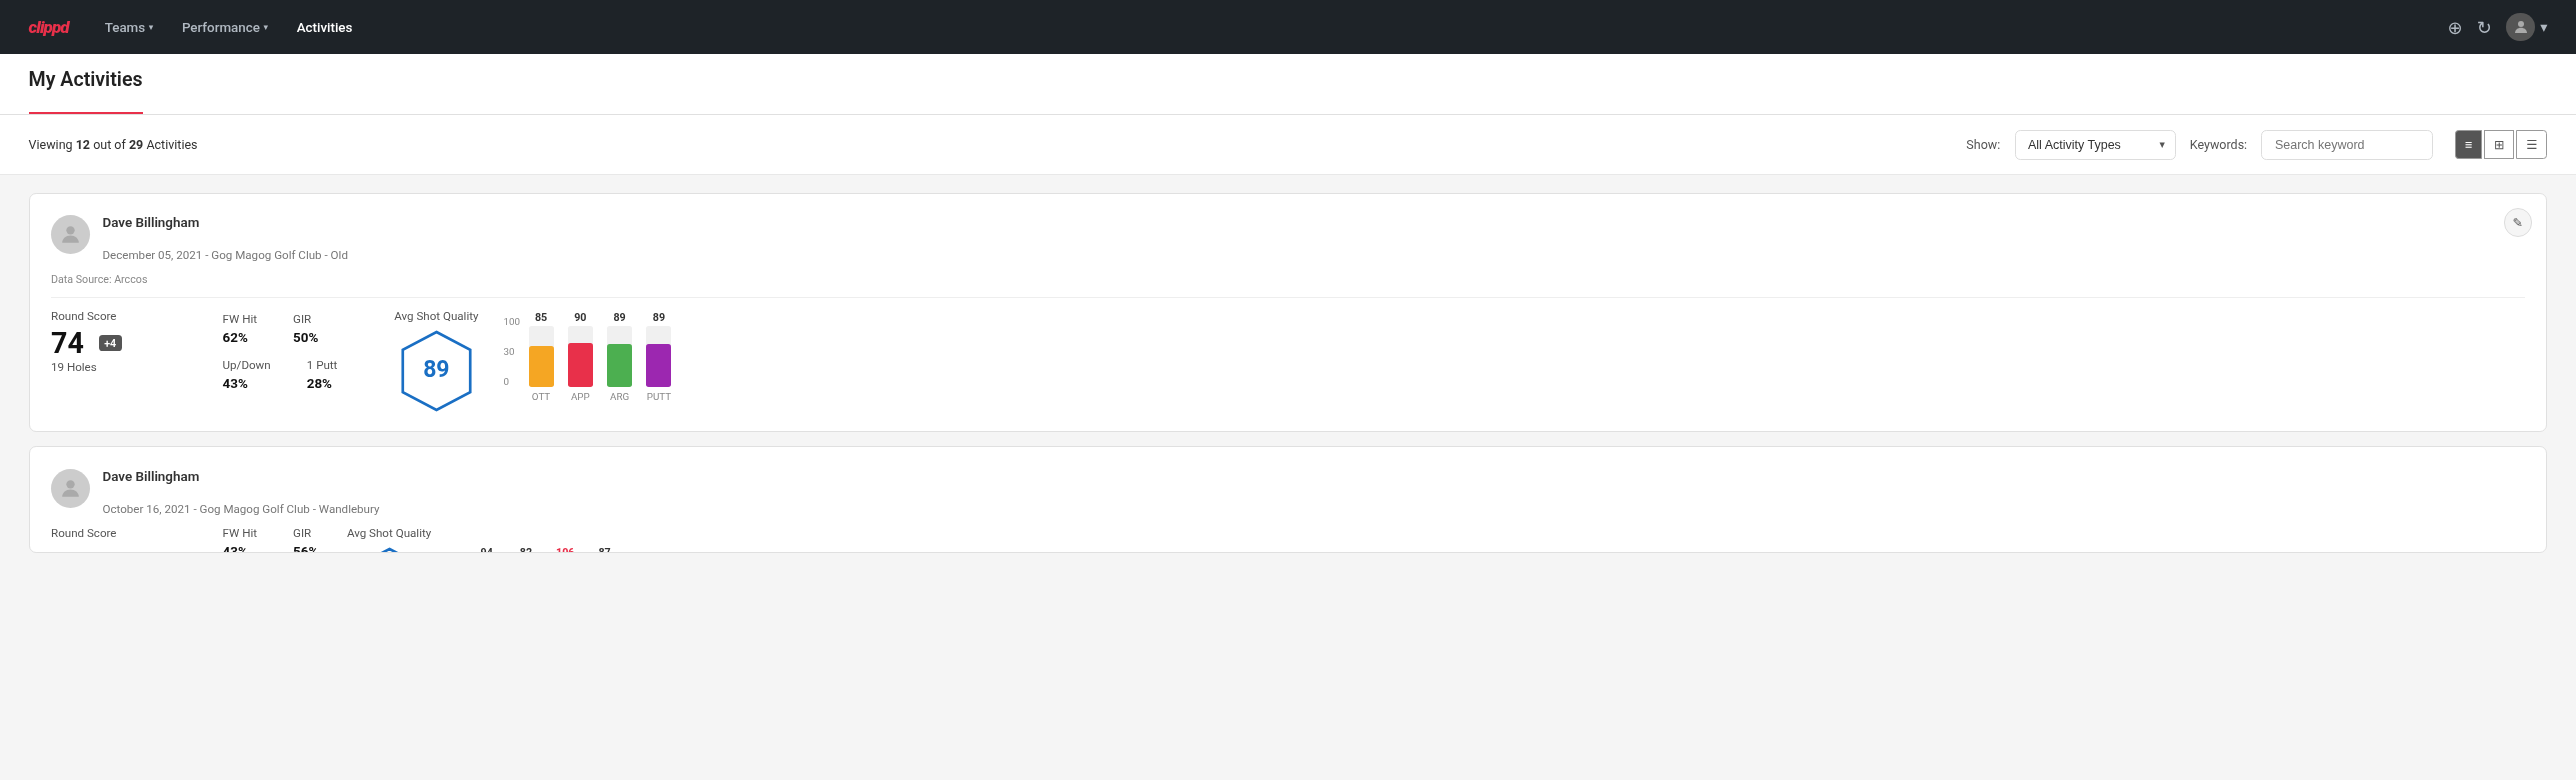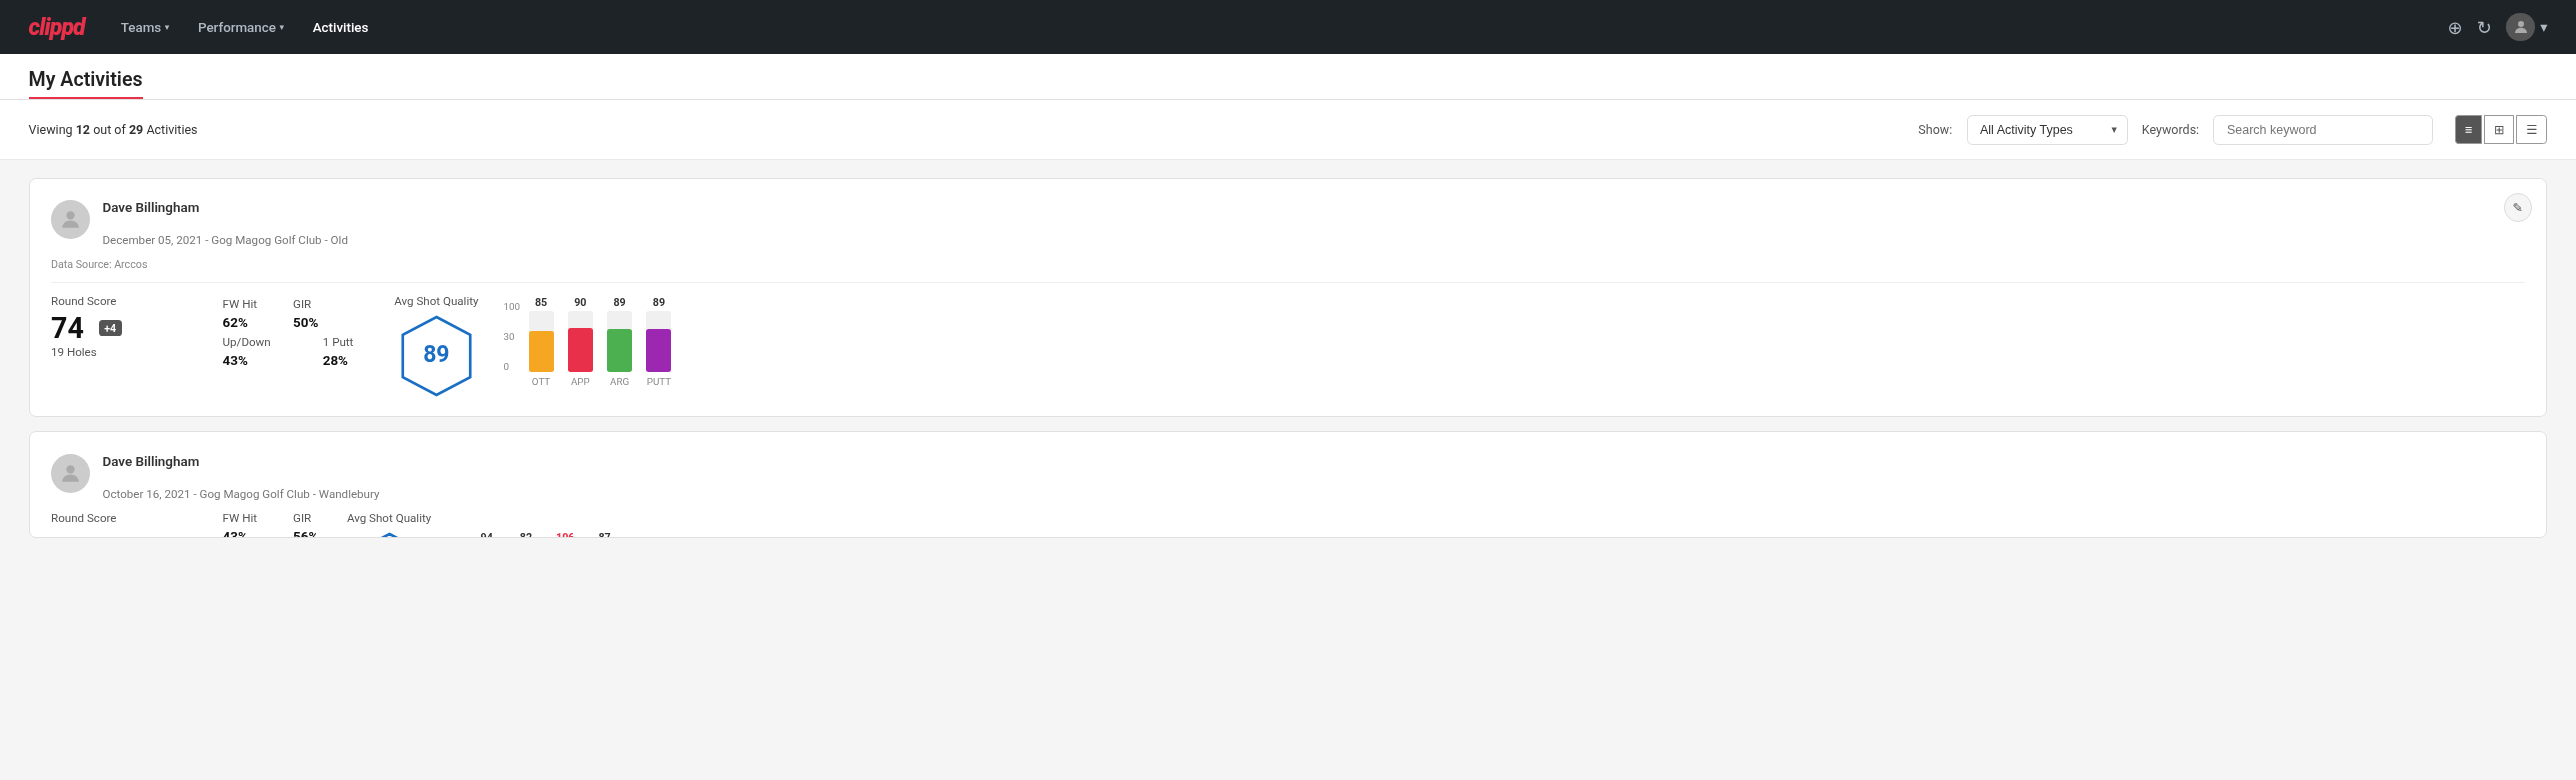--- a/index.html
+++ b/index.html
@@ -8,21 +8,21 @@
     
     .nav {
       background: #1e2328;
       display: flex;
       align-items: center;
       padding: 0 28.6px;
       height: 54px;
       justify-content: space-between;
     }
     .nav-left { display: flex; align-items: center; gap: 36px; }
-    .logo { color: #e8304a; font-size: 23px; font-weight: 900; letter-spacing: -0.9px; font-style: italic; }
+    .logo { color: #e8304a; font-size: 17px; font-weight: 900; letter-spacing: -0.9px; font-style: italic; }
     .nav-links { display: flex; gap: 28.6px; align-items: center; }
     .nav-link {
       color: #b0b8c1;
       font-size: 13.4px;
       font-weight: 500;
       cursor: pointer;
       display: flex;
       align-items: center;
       gap: 3.6px;
       text-decoration: none;
@@ -44,21 +44,21 @@
     
     .page-header {
       background: #fff;
       padding: 14.3px 28.6px 0;
       border-bottom: 0.9px solid #e0e0e0;
     }
     .page-title {
       font-size: 19.6px;
       font-weight: 600;
       color: #222;
-      padding-bottom: 6px;
+      padding-bottom: 21px;
       border-bottom: 2.7px solid #e8304a;
       display: inline-block;
     }
 
     
     .filter-bar {
       background: #fff;
       padding: 14.3px 28.6px;
       display: flex;
       align-items: center;
@@ -92,21 +92,21 @@
       color: #555;
       font-size: 10.7px;
     }
     .keywords-label { font-size: 12.5px; color: #555; }
     .keyword-input {
       border: 0.9px solid #ddd;
       border-radius: 5.4px;
       padding: 7.1px 12.5px;
       font-size: 12.5px;
       color: #999;
-      width: 220px;
+      width: 172px;
       outline: none;
     }
     .view-toggle { display: flex; gap: 1.8px; margin-left: 7.1px; }
     .toggle-btn {
       border: 0.9px solid #999;
       background: #fff;
       padding: 6.2px 9px;
       cursor: pointer;
       font-size: 12.5px;
       color: #555;
@@ -306,21 +306,21 @@
         <div style="display:flex; gap:36px;">
           <div>
             <div class="stat-label">FW Hit</div>
             <div class="mini-stat-val">62%</div>
           </div>
           <div>
             <div class="stat-label">GIR</div>
             <div class="mini-stat-val">50%</div>
           </div>
         </div>
-        <div style="display:flex; gap:52px;">
+        <div style="display:flex; gap:36px;margin-top:8px;">
           <div>
             <div class="stat-label">Up/Down</div>
             <div class="mini-stat-val">43%</div>
           </div>
           <div>
             <div class="stat-label">1 Putt</div>
             <div class="mini-stat-val">28%</div>
           </div>
         </div>
       </div>

